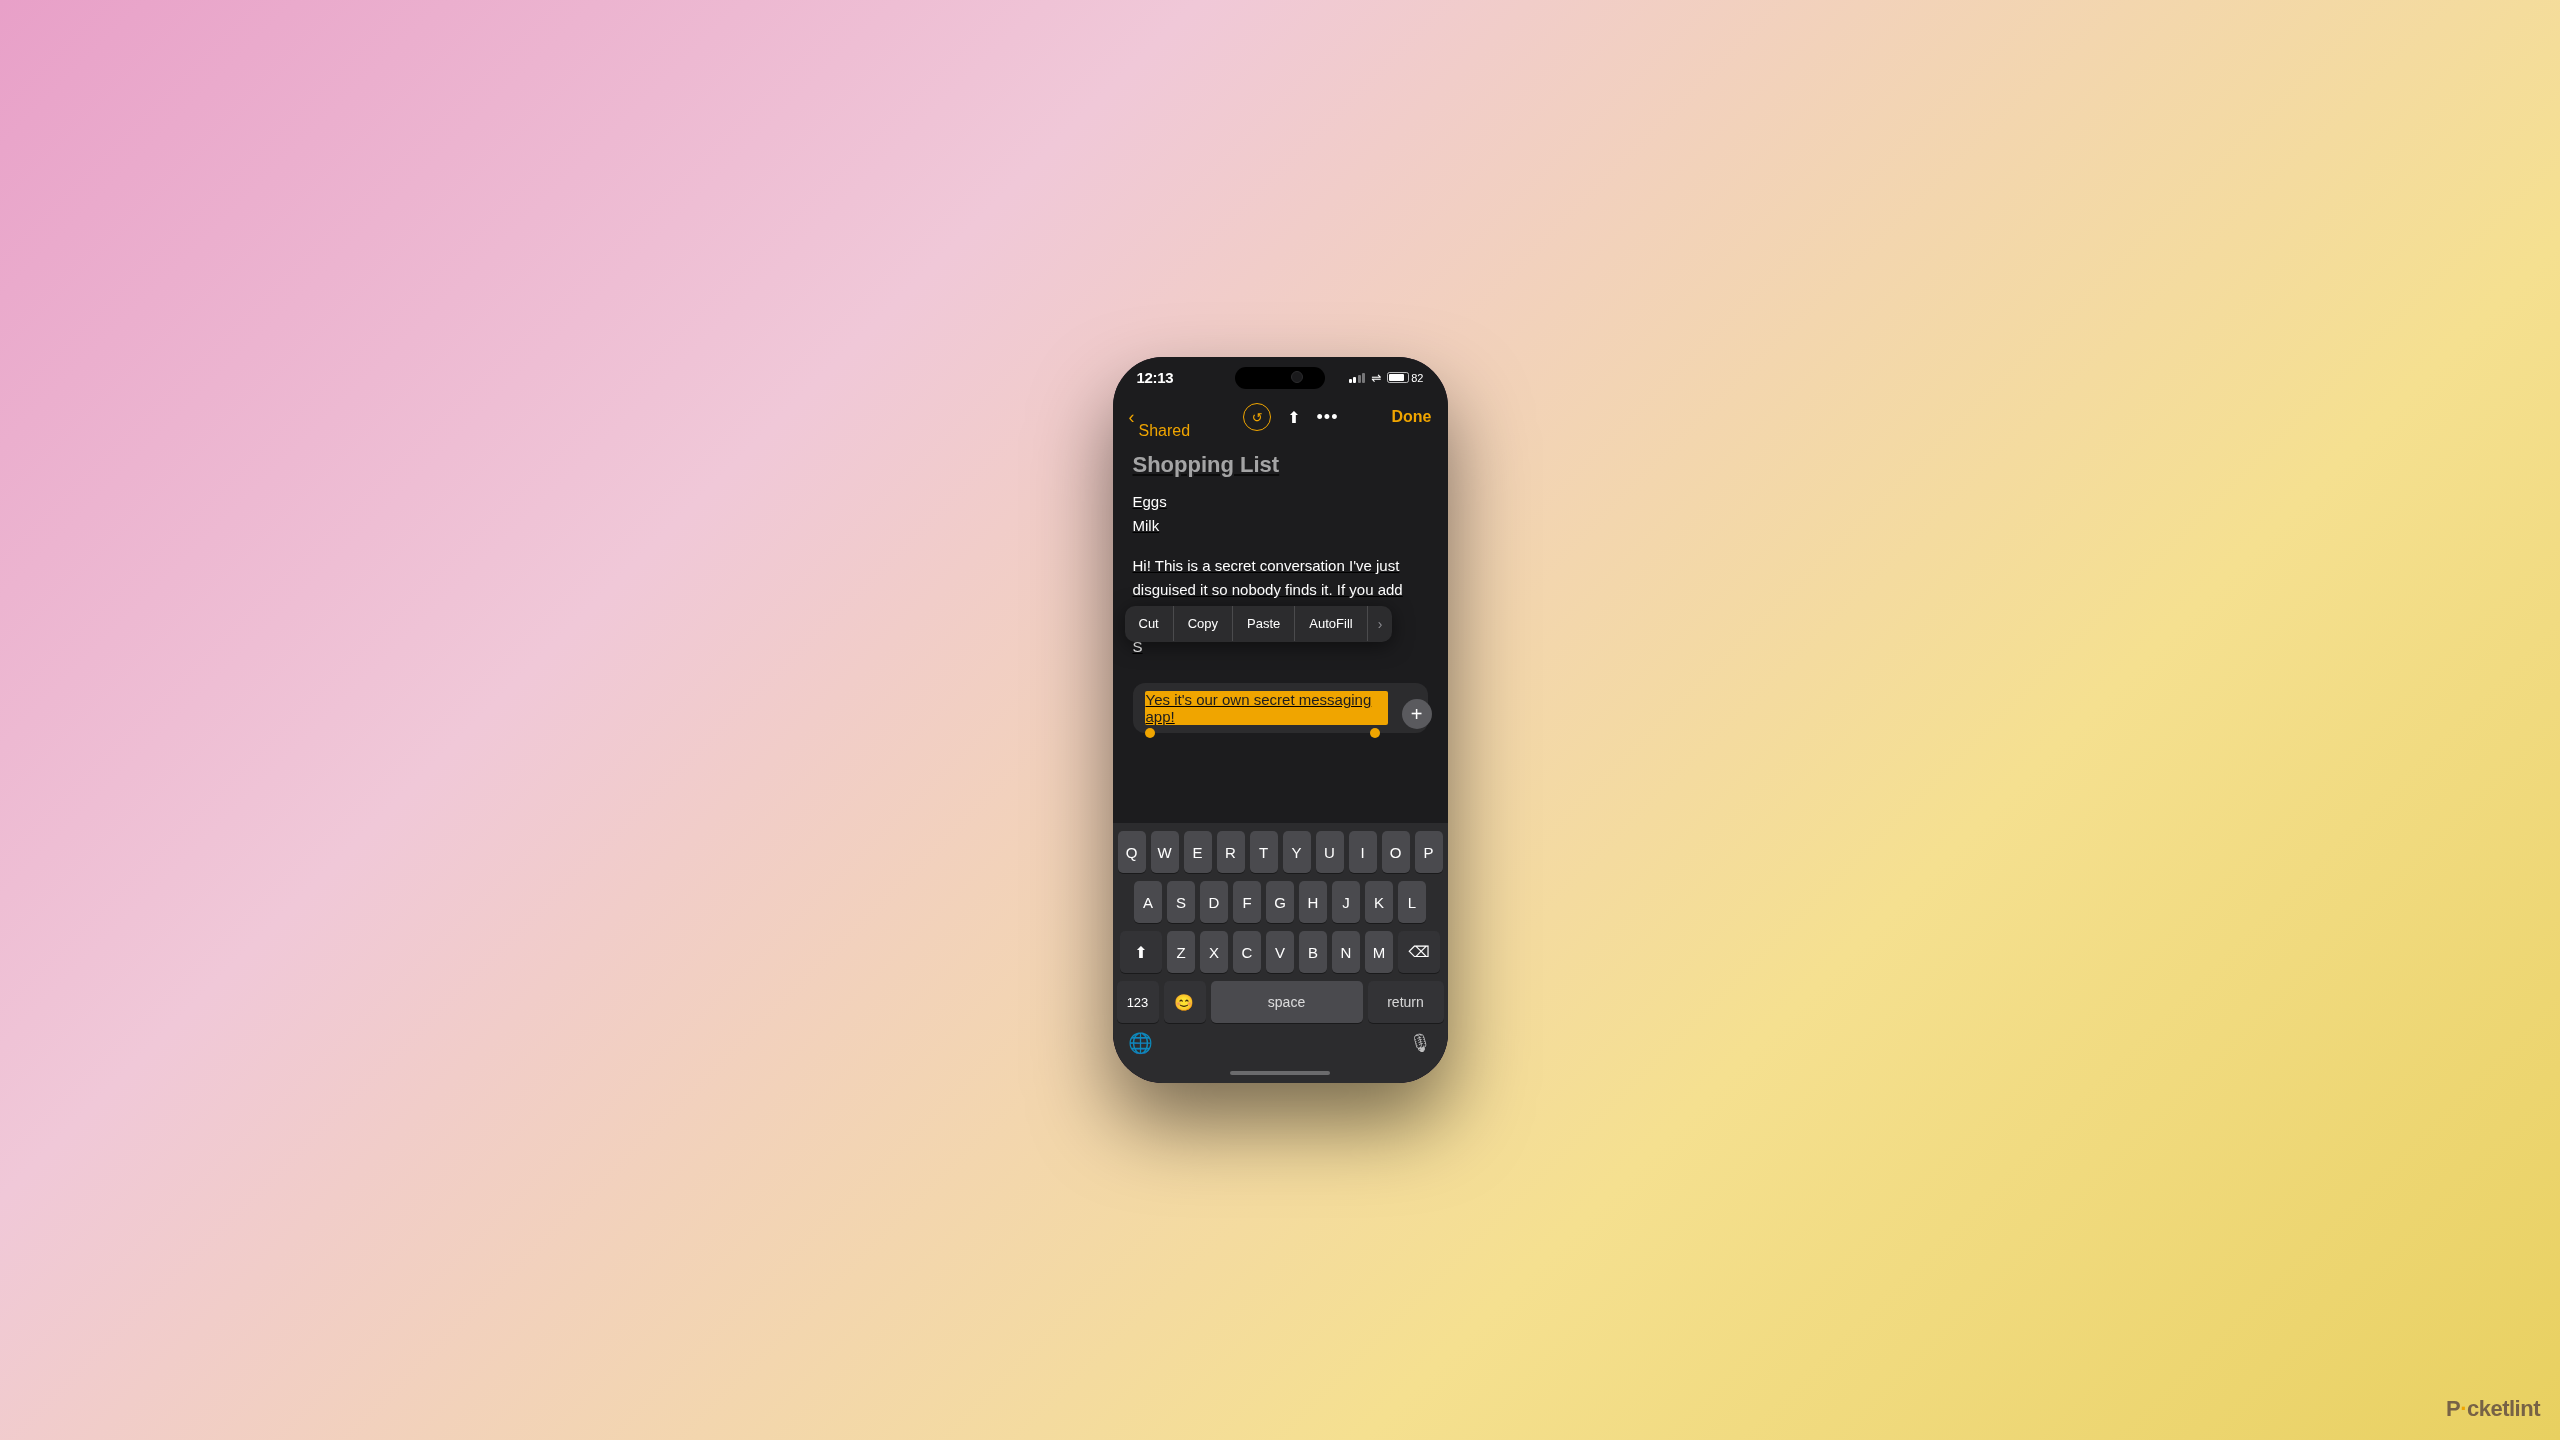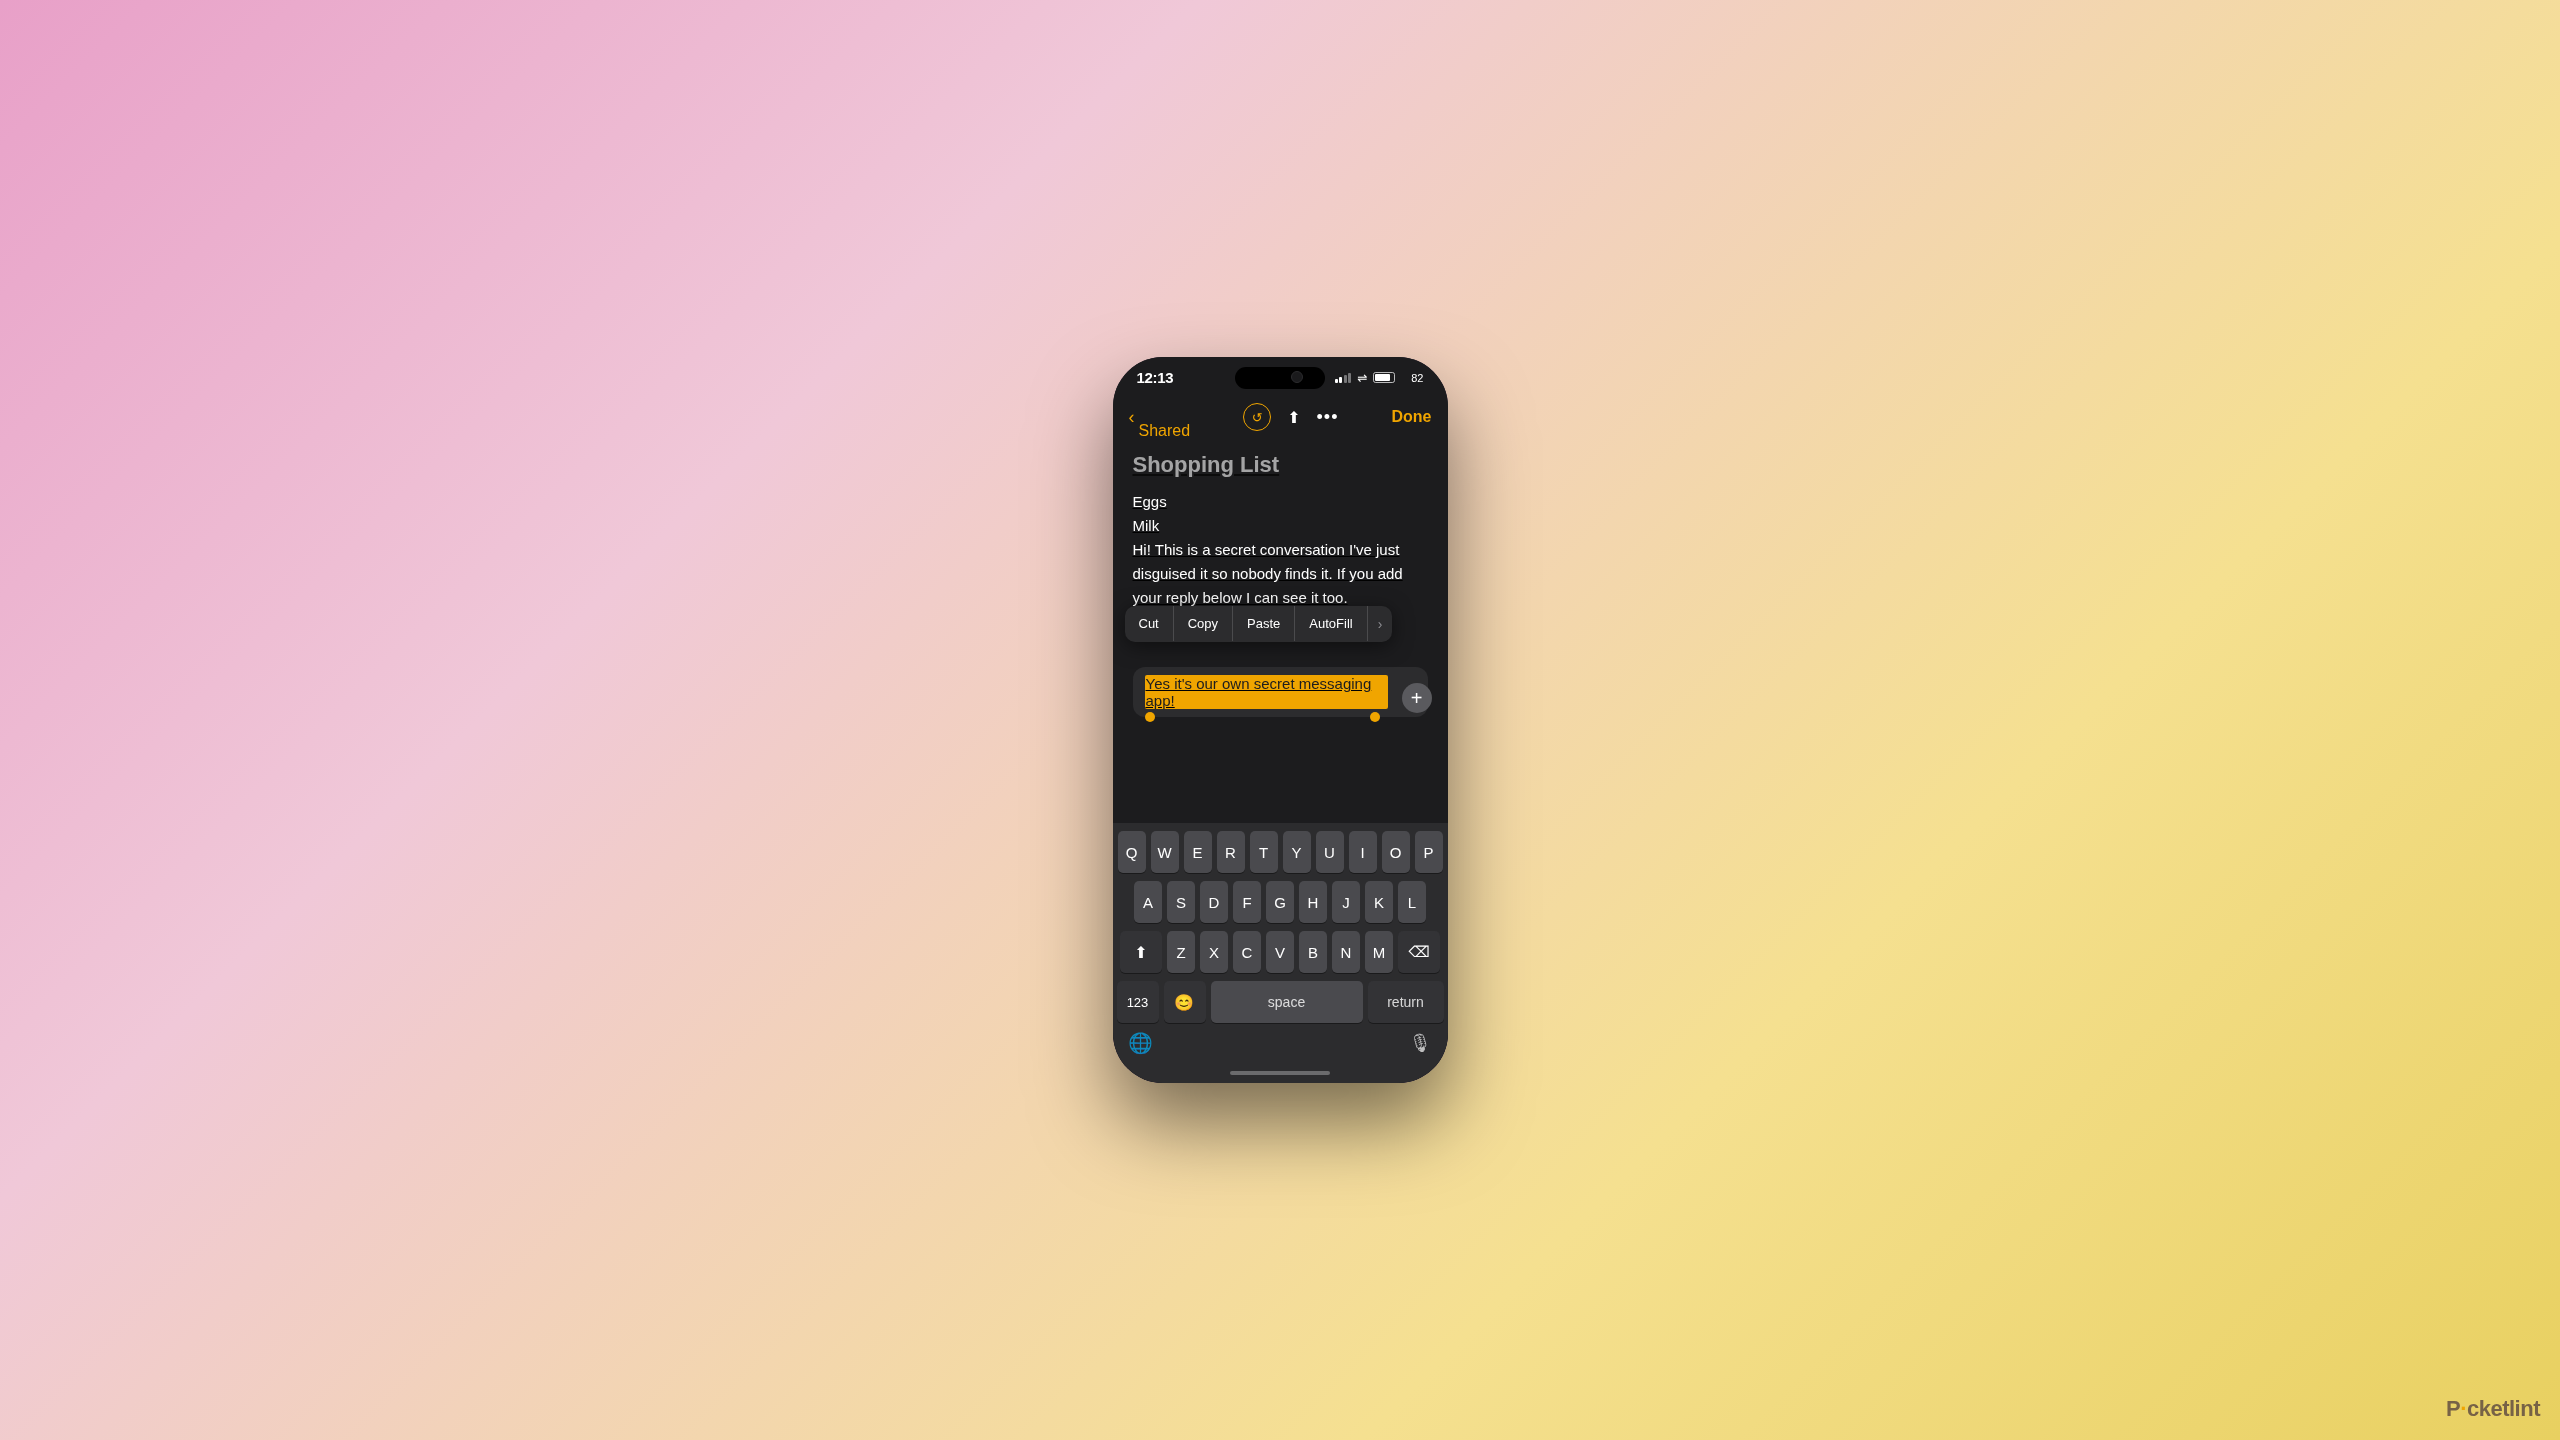--- a/index.html
+++ b/index.html
@@ -96,21 +96,21 @@
     .signal-bars span:nth-child(4) { height: 10px; opacity: 0.4; }
 
     .wifi-icon {
       color: #ffffff;
       font-size: 12px;
     }
 
     .battery {
       display: flex;
       align-items: center;
-      gap: 16px;
+      gap: 2px;
     }
     .battery-body {
       width: 22px;
       height: 11px;
       border: 1.5px solid rgba(255,255,255,0.7);
       border-radius: 2.5px;
       position: relative;
       overflow: hidden;
     }
     .battery-body::after {
@@ -213,20 +213,21 @@
 
     .note-title {
       font-size: 22px;
       font-weight: 700;
       color: #ffffff;
       margin-bottom: 12px;
       opacity: 0.6;
     }
 
     .note-list {
+      margin-bottom: 16px;
     }
 
     .note-list-item {
       font-size: 15px;
       color: #ffffff;
       line-height: 1.6;
     }
 
     .note-message {
       font-size: 15px;

